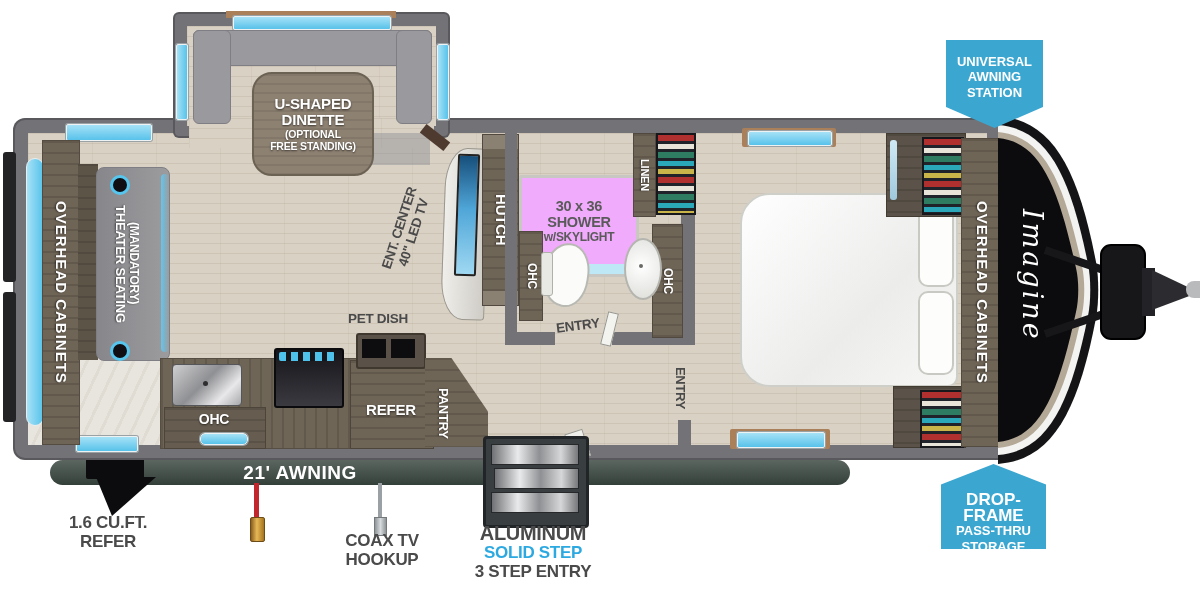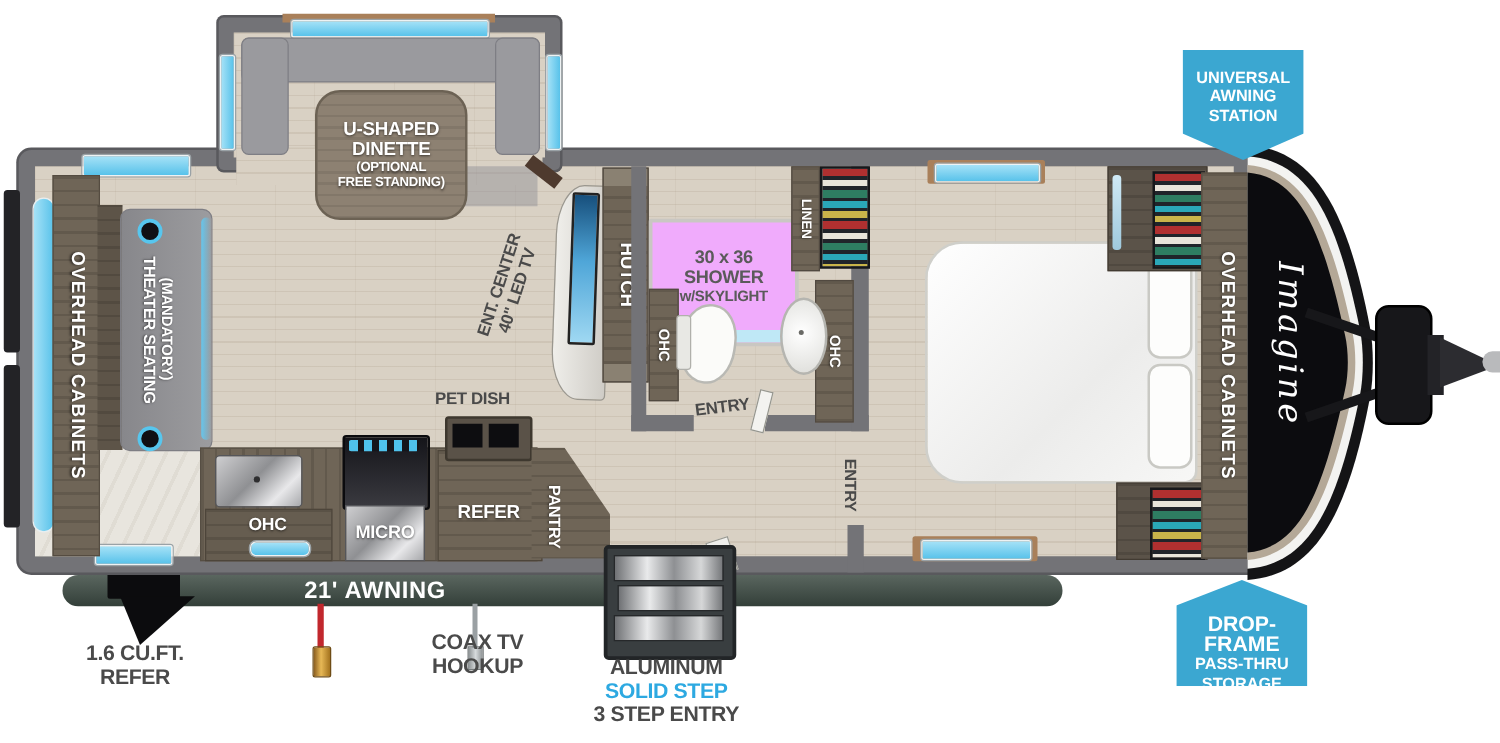--- a/index.html
+++ b/index.html
@@ -39,21 +39,21 @@
   <div class="abs lbl" style="left:46px;top:513px;width:124px;text-align:center;font-size:17px;line-height:19px;">
     <span style="display:block">1.6 CU.FT.</span>
     <span style="display:block">REFER</span>
   </div>
 
   <div class="abs" style="left:254px;top:483px;width:5px;height:36px;background:#c1272d;"></div>
   <div class="abs" style="left:250px;top:517px;width:13px;height:23px;border-radius:2px;background:linear-gradient(90deg,#8a5d1f,#e7b856 45%,#a5741f);border:1px solid #6e4c16;"></div>
 
   <div class="abs" style="left:378px;top:483px;width:4px;height:36px;background:#9aa0a3;"></div>
   <div class="abs" style="left:374px;top:517px;width:11px;height:17px;background:linear-gradient(90deg,#8f9496,#d7dbdd,#8f9496);border:1px solid #74797b;"></div>
-  <div class="abs lbl" style="left:316px;top:504px;width:132px;text-align:center;font-size:17px;line-height:19px;">
+  <div class="abs lbl" style="left:316px;top:531px;width:132px;text-align:center;font-size:17px;line-height:19px;">
     <span style="display:block">COAX TV</span>
     <span style="display:block">HOOKUP</span>
   </div>
 
   <div class="abs wall" style="left:15px;top:120px;width:985px;height:338px;border-radius:10px 0 0 10px;box-shadow:0 0 0 2px #59595d;"></div>
   <div class="abs floor" style="left:28px;top:133px;width:959px;height:312px;"></div>
 
   <div class="abs" style="left:28px;top:352px;width:134px;height:93px;background:#e8e5de;background-image:repeating-linear-gradient(115deg,rgba(150,140,120,.10) 0 3px,transparent 3px 14px);"></div>
 
   <div class="abs" style="left:3px;top:152px;width:13px;height:130px;background:#232326;border-radius:3px;"></div>
@@ -159,23 +159,20 @@
 
   <div class="abs woodv" style="left:164px;top:407px;width:100px;height:40px;background-color:#665d50;border:1px solid #4d453a;"></div>
   <div class="abs wlbl ctr" style="left:164px;top:409px;width:100px;height:22px;font-size:14px;">
     <span>OHC</span>
   </div>
   <div class="abs win" style="left:200px;top:433px;width:46px;height:10px;border-radius:5px;"></div>
 
   <div class="abs" style="left:274px;top:348px;width:66px;height:56px;background:linear-gradient(180deg,#15151a,#3a3a40);border:2px solid #0b0b0e;border-radius:3px;"></div>
   <div class="abs" style="left:279px;top:352px;width:56px;height:9px;background:repeating-linear-gradient(90deg,#4fc2ec 0 7px,#15151a 7px 12px);border-radius:2px;"></div>
 
-  <div class="abs silver ctr" style="left:276px;top:404px;width:62px;height:43px;">
-    <span class="wlbl" style="font-size:14.5px;">MICRO</span>
-  </div>
 
   <div class="abs woodv" style="left:350px;top:360px;width:82px;height:87px;border:1px solid #4d453a;"></div>
   <div class="abs wlbl ctr" style="left:350px;top:398px;width:82px;height:24px;font-size:15px;">
     <span>REFER</span>
   </div>
 
   <div class="abs lbl" style="left:348px;top:312px;width:90px;font-size:13.5px;">PET DISH</div>
   <div class="abs" style="left:356px;top:333px;width:66px;height:32px;background:#5a5248;border:2px solid #3e382f;border-radius:3px;"></div>
   <div class="abs" style="left:362px;top:339px;width:24px;height:19px;background:#0d0d10;"></div>
   <div class="abs" style="left:391px;top:339px;width:24px;height:19px;background:#0d0d10;"></div>
@@ -234,18 +231,18 @@
       <span style="display:block;font-size:13px;line-height:15.5px;">STORAGE</span>
     </div>
   </div>
 
   <div class="abs" style="left:483px;top:436px;width:100px;height:86px;background:#393e40;border:3px solid #222527;border-radius:4px;">
     <div style="position:absolute;left:5px;top:5px;width:86px;height:19px;background:linear-gradient(90deg,#6f7174,#e9eaeb 30%,#8e9093 55%,#d6d7d8 80%,#76787b);border:1px solid #26282a;"></div>
     <div style="position:absolute;left:8px;top:29px;width:83px;height:19px;background:linear-gradient(90deg,#6f7174,#e9eaeb 30%,#8e9093 55%,#d6d7d8 80%,#76787b);border:1px solid #26282a;"></div>
     <div style="position:absolute;left:5px;top:53px;width:86px;height:19px;background:linear-gradient(90deg,#6f7174,#e9eaeb 30%,#8e9093 55%,#d6d7d8 80%,#76787b);border:1px solid #26282a;"></div>
   </div>
   <div class="abs" style="left:462px;top:524px;width:142px;text-align:center;">
-    <span class="lbl" style="display:block;font-size:17px;line-height:19px;">ALUMINUM</span>
+    <span class="lbl" style="display:block;font-size:20px;line-height:19px;">ALUMINUM</span>
     <span class="lbl" style="display:block;font-size:17px;line-height:19px;color:#2da9e1;">SOLID STEP</span>
     <span class="lbl" style="display:block;font-size:17px;line-height:19px;">3 STEP ENTRY</span>
   </div>
 
 </div>
 
 </body></html>

